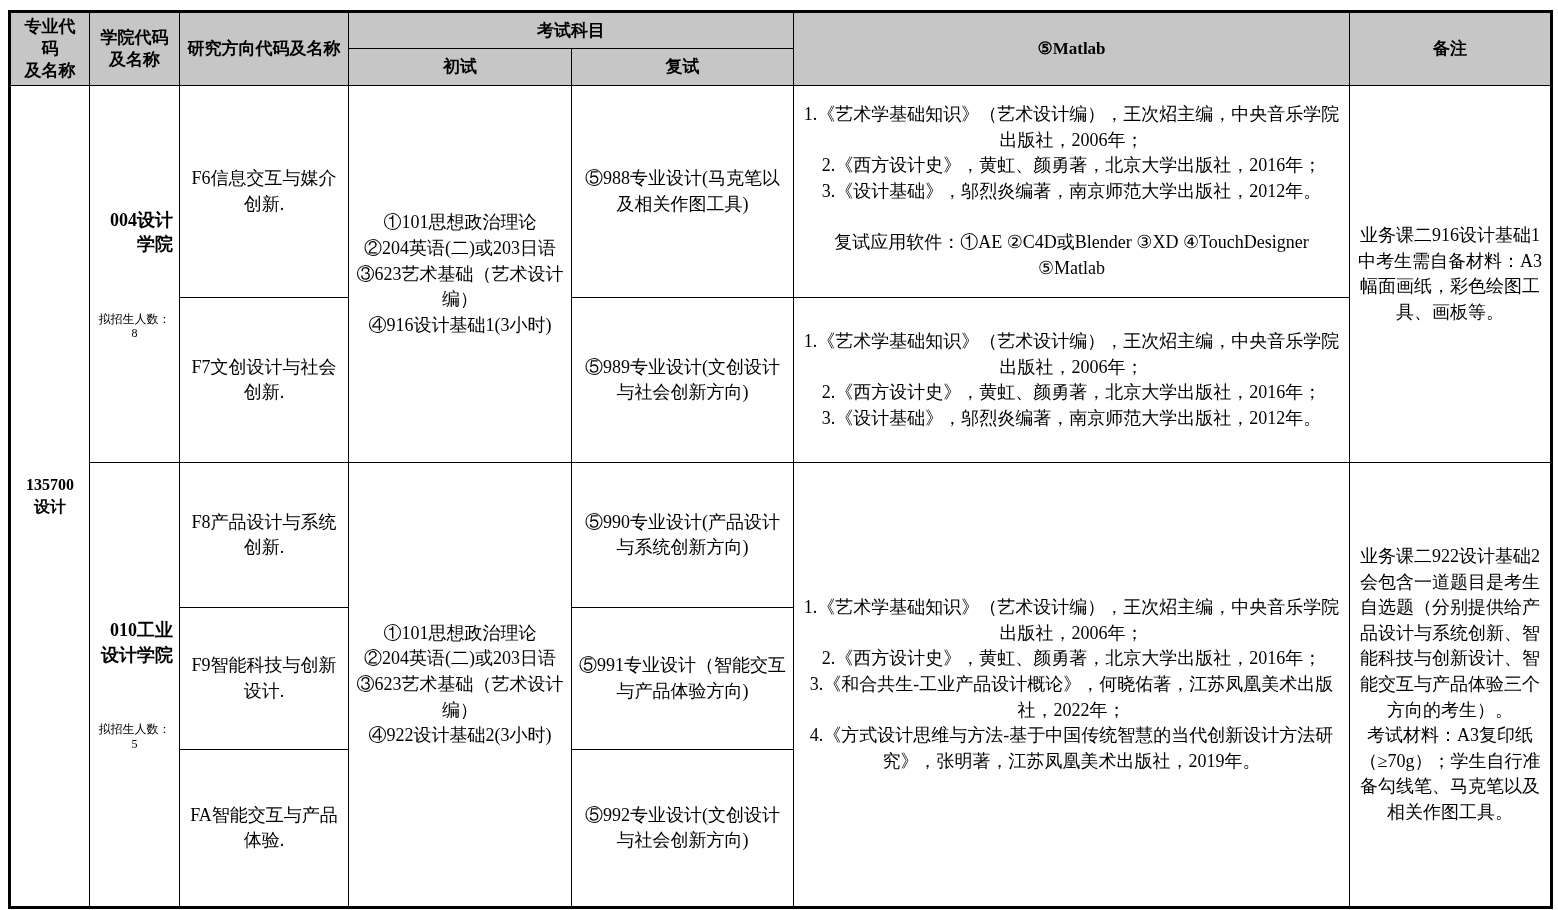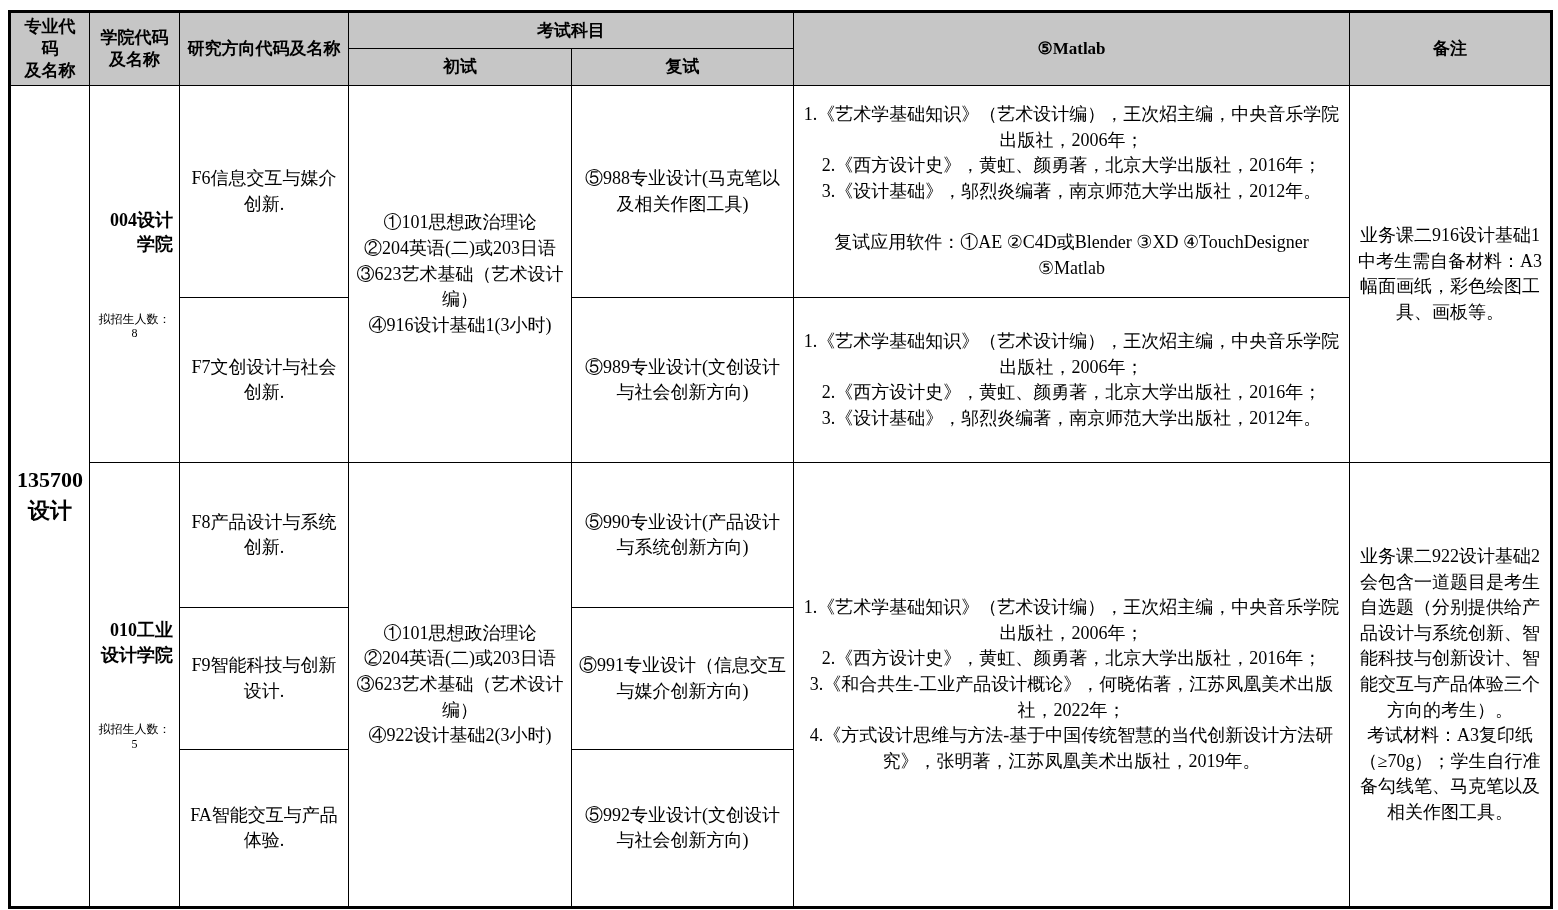--- a/index.html
+++ b/index.html
@@ -32,21 +32,21 @@
     line-height: 1.3;
   }
   td {
     font-size: 18px;
     line-height: 1.42;
     text-align: center;
   }
   td.center { text-align: center; }
   .college-name { font-weight: bold; font-size: 18px; text-align: right; line-height: 1.35; }
   .quota { font-size: 12px; text-align: center; margin-top: 30px; line-height: 1.2; }
-  .major-cell { font-weight: bold; font-size: 22px; line-height: 1.4; }
+  .major-cell { font-weight: bold; font-size: 16px; line-height: 1.4; }
 </style>
 </head>
 <body>
 
 <table class="sched">
   <colgroup>
     <col style="width:80px">
       <col style="width:90px">
       <col style="width:169px">
     <col style="width:223px">
@@ -116,21 +116,21 @@
     <td rowspan="3">1.《艺术学基础知识》（艺术设计编），王次炤主编，中央音乐学院出版社，2006年；
 2.《西方设计史》，黄虹、颜勇著，北京大学出版社，2016年；
 3.《和合共生-工业产品设计概论》，何晓佑著，江苏凤凰美术出版社，2022年；
 4.《方式设计思维与方法-基于中国传统智慧的当代创新设计方法研究》，张明著，江苏凤凰美术出版社，2019年。</td>
     <td rowspan="3">业务课二922设计基础2会包含一道题目是考生自选题（分别提供给产品设计与系统创新、智能科技与创新设计、智能交互与产品体验三个方向的考生）。
 考试材料：A3复印纸（≥70g）；学生自行准备勾线笔、马克笔以及相关作图工具。</td>
   </tr>
 
   <tr style="height:142px">
     <td>F9智能科技与创新设计.</td>
-    <td>⑤991专业设计（信息交互与媒介创新方向)</td>
+    <td>⑤991专业设计（智能交互与产品体验方向)</td>
   </tr>
 
   <tr style="height:158px">
     <td>FA智能交互与产品体验.</td>
     <td>⑤992专业设计(文创设计与社会创新方向)</td>
   </tr>
 </tbody>
   </table>
 
 </body></html>

